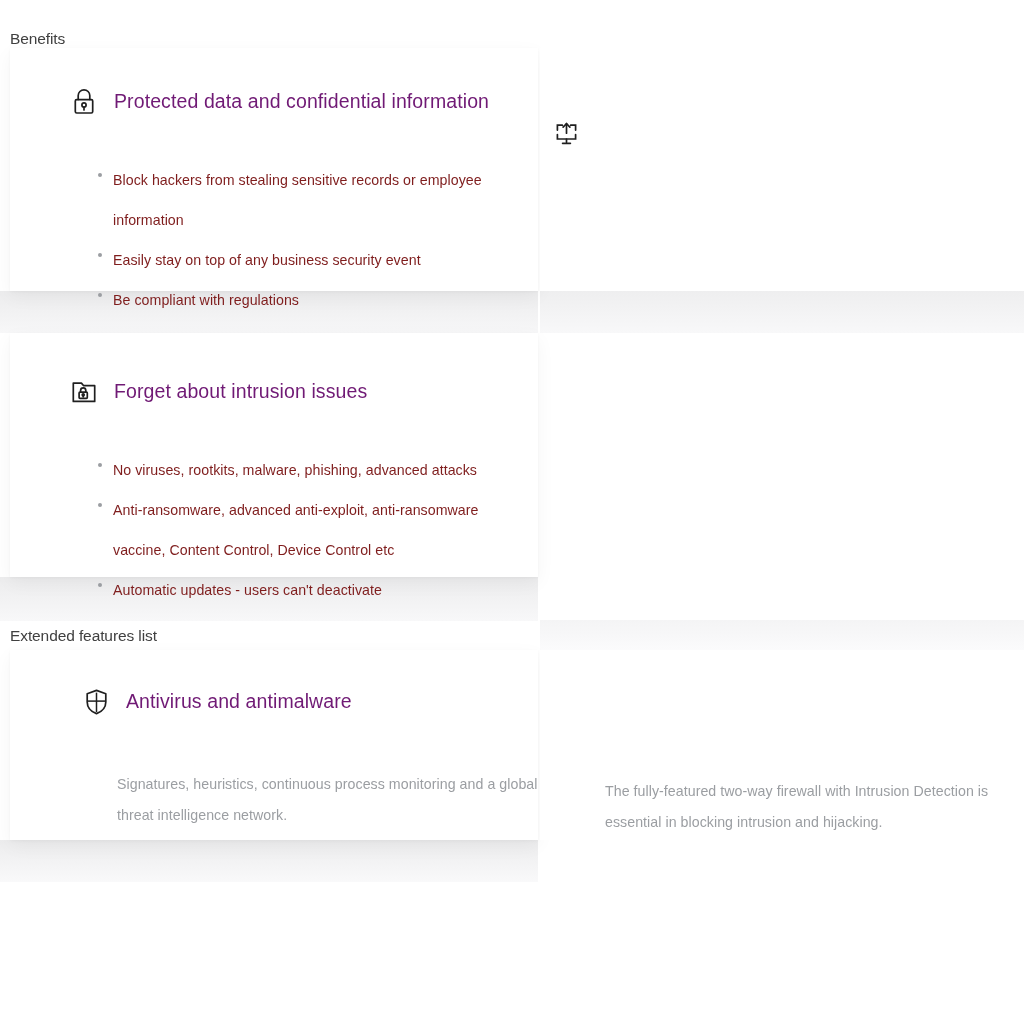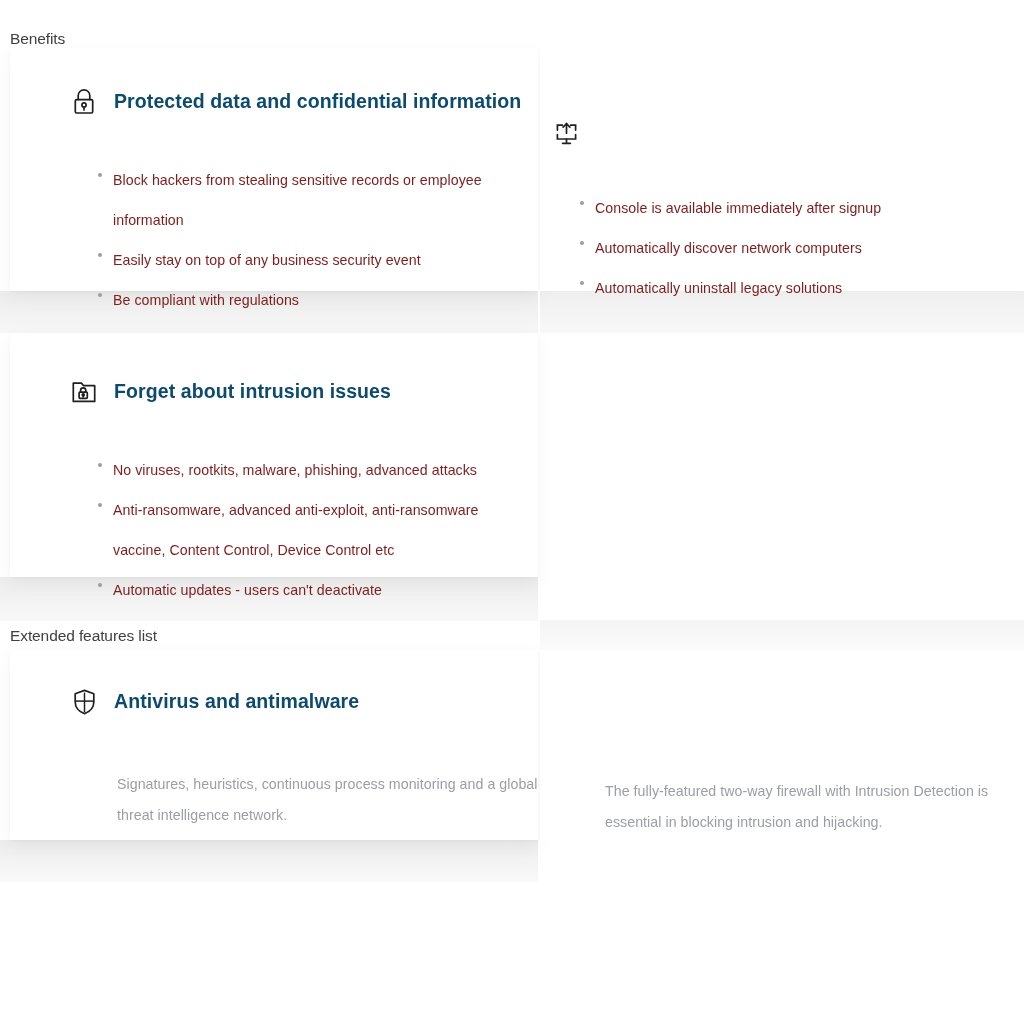--- a/index.html
+++ b/index.html
@@ -77,22 +77,22 @@
     height: 32px;
     display: flex;
     align-items: center;
     justify-content: center;
     color: #1f1f1f;
   }
   .card-icon svg { display: block; }
 
   .card-title {
     font-size: 19.5px;
-    font-weight: 700;
-    color: #0c4a6e;
+    font-weight: 400;
+    color: #701a75;
     line-height: 30px;
     letter-spacing: 0.1px;
   }
 
   .bullets {
     margin: 0;
     padding: 0;
     list-style: none;
   }
   .bullets li {
@@ -128,21 +128,21 @@
   #card-protected .bullets   { position: absolute; left: 86px; top: 112px; width: 430px; }
 
   #card-easy-install .card-head { position: absolute; left: 10px; top: 70px; }
   #card-easy-install .card-icon { margin-right: 14px; }
   #card-easy-install .bullets   { position: absolute; left: 38px; top: 140px; width: 420px; }
 
   #card-forget .card-head { position: absolute; left: 58px; top: 43px; }
   #card-forget .card-icon { margin-right: 14px; }
   #card-forget .bullets   { position: absolute; left: 86px; top: 117px; width: 430px; }
 
-  #card-antivirus .card-head  { position: absolute; left: 58px; top: 36px; }
+  #card-antivirus .card-head  { position: absolute; left: 70px; top: 36px; }
   #card-antivirus .card-icon  { margin-right: 14px; }
   #card-antivirus .body-text  { position: absolute; left: 96px; top: 108px; width: 432px; }
 
   #card-firewall .card-head   { position: absolute; left: 8px; top: 32px; }
   #card-firewall .card-icon   { margin-right: 14px; margin-top: 16px; }
   #card-firewall .card-title  { line-height: 35px; }
   #card-firewall .body-text   { position: absolute; left: 54px; top: 115px; width: 420px; }
 </style>
 </head>
 <body>
@@ -183,25 +183,20 @@
           <path d="M9.3 4.2H4.4v4.9"></path>
           <path d="M17.7 4.2h4.9v4.9"></path>
           <path d="M4.4 13.6v4.4h18.2v-4.4"></path>
           <path d="M13.5 2.6v9.6"></path>
           <path d="M10.1 6.1l3.4-3.5 3.4 3.5"></path>
           <path d="M13.5 18.1v3.1"></path>
           <path d="M9.6 22.3h7.8"></path>
         </svg>
       </span>
     </div>
-    <ul class="bullets">
-      <li>Console is available immediately after signup</li>
-      <li>Automatically discover network computers</li>
-      <li>Automatically uninstall legacy solutions</li>
-    </ul>
   </div>
 
   <div class="card shadowed" id="card-forget">
     <div class="card-head">
       <span class="card-icon">
         <svg width="28" height="26" viewBox="0 0 28 26" fill="none" stroke="#1f1f1f" stroke-width="1.7" stroke-linejoin="round">
           <path d="M3.3 22.4V4.1h8.1l2.3 2.6h11v15.7z"></path>
           <path d="M10.6 13.1v-1.7a2.6 2.6 0 0 1 5.2 0v1.7" stroke-linecap="round"></path>
           <rect x="9.1" y="13.1" width="8.2" height="6.2" rx="0.9"></rect>
           <circle cx="13.2" cy="15.8" r="1"></circle>

